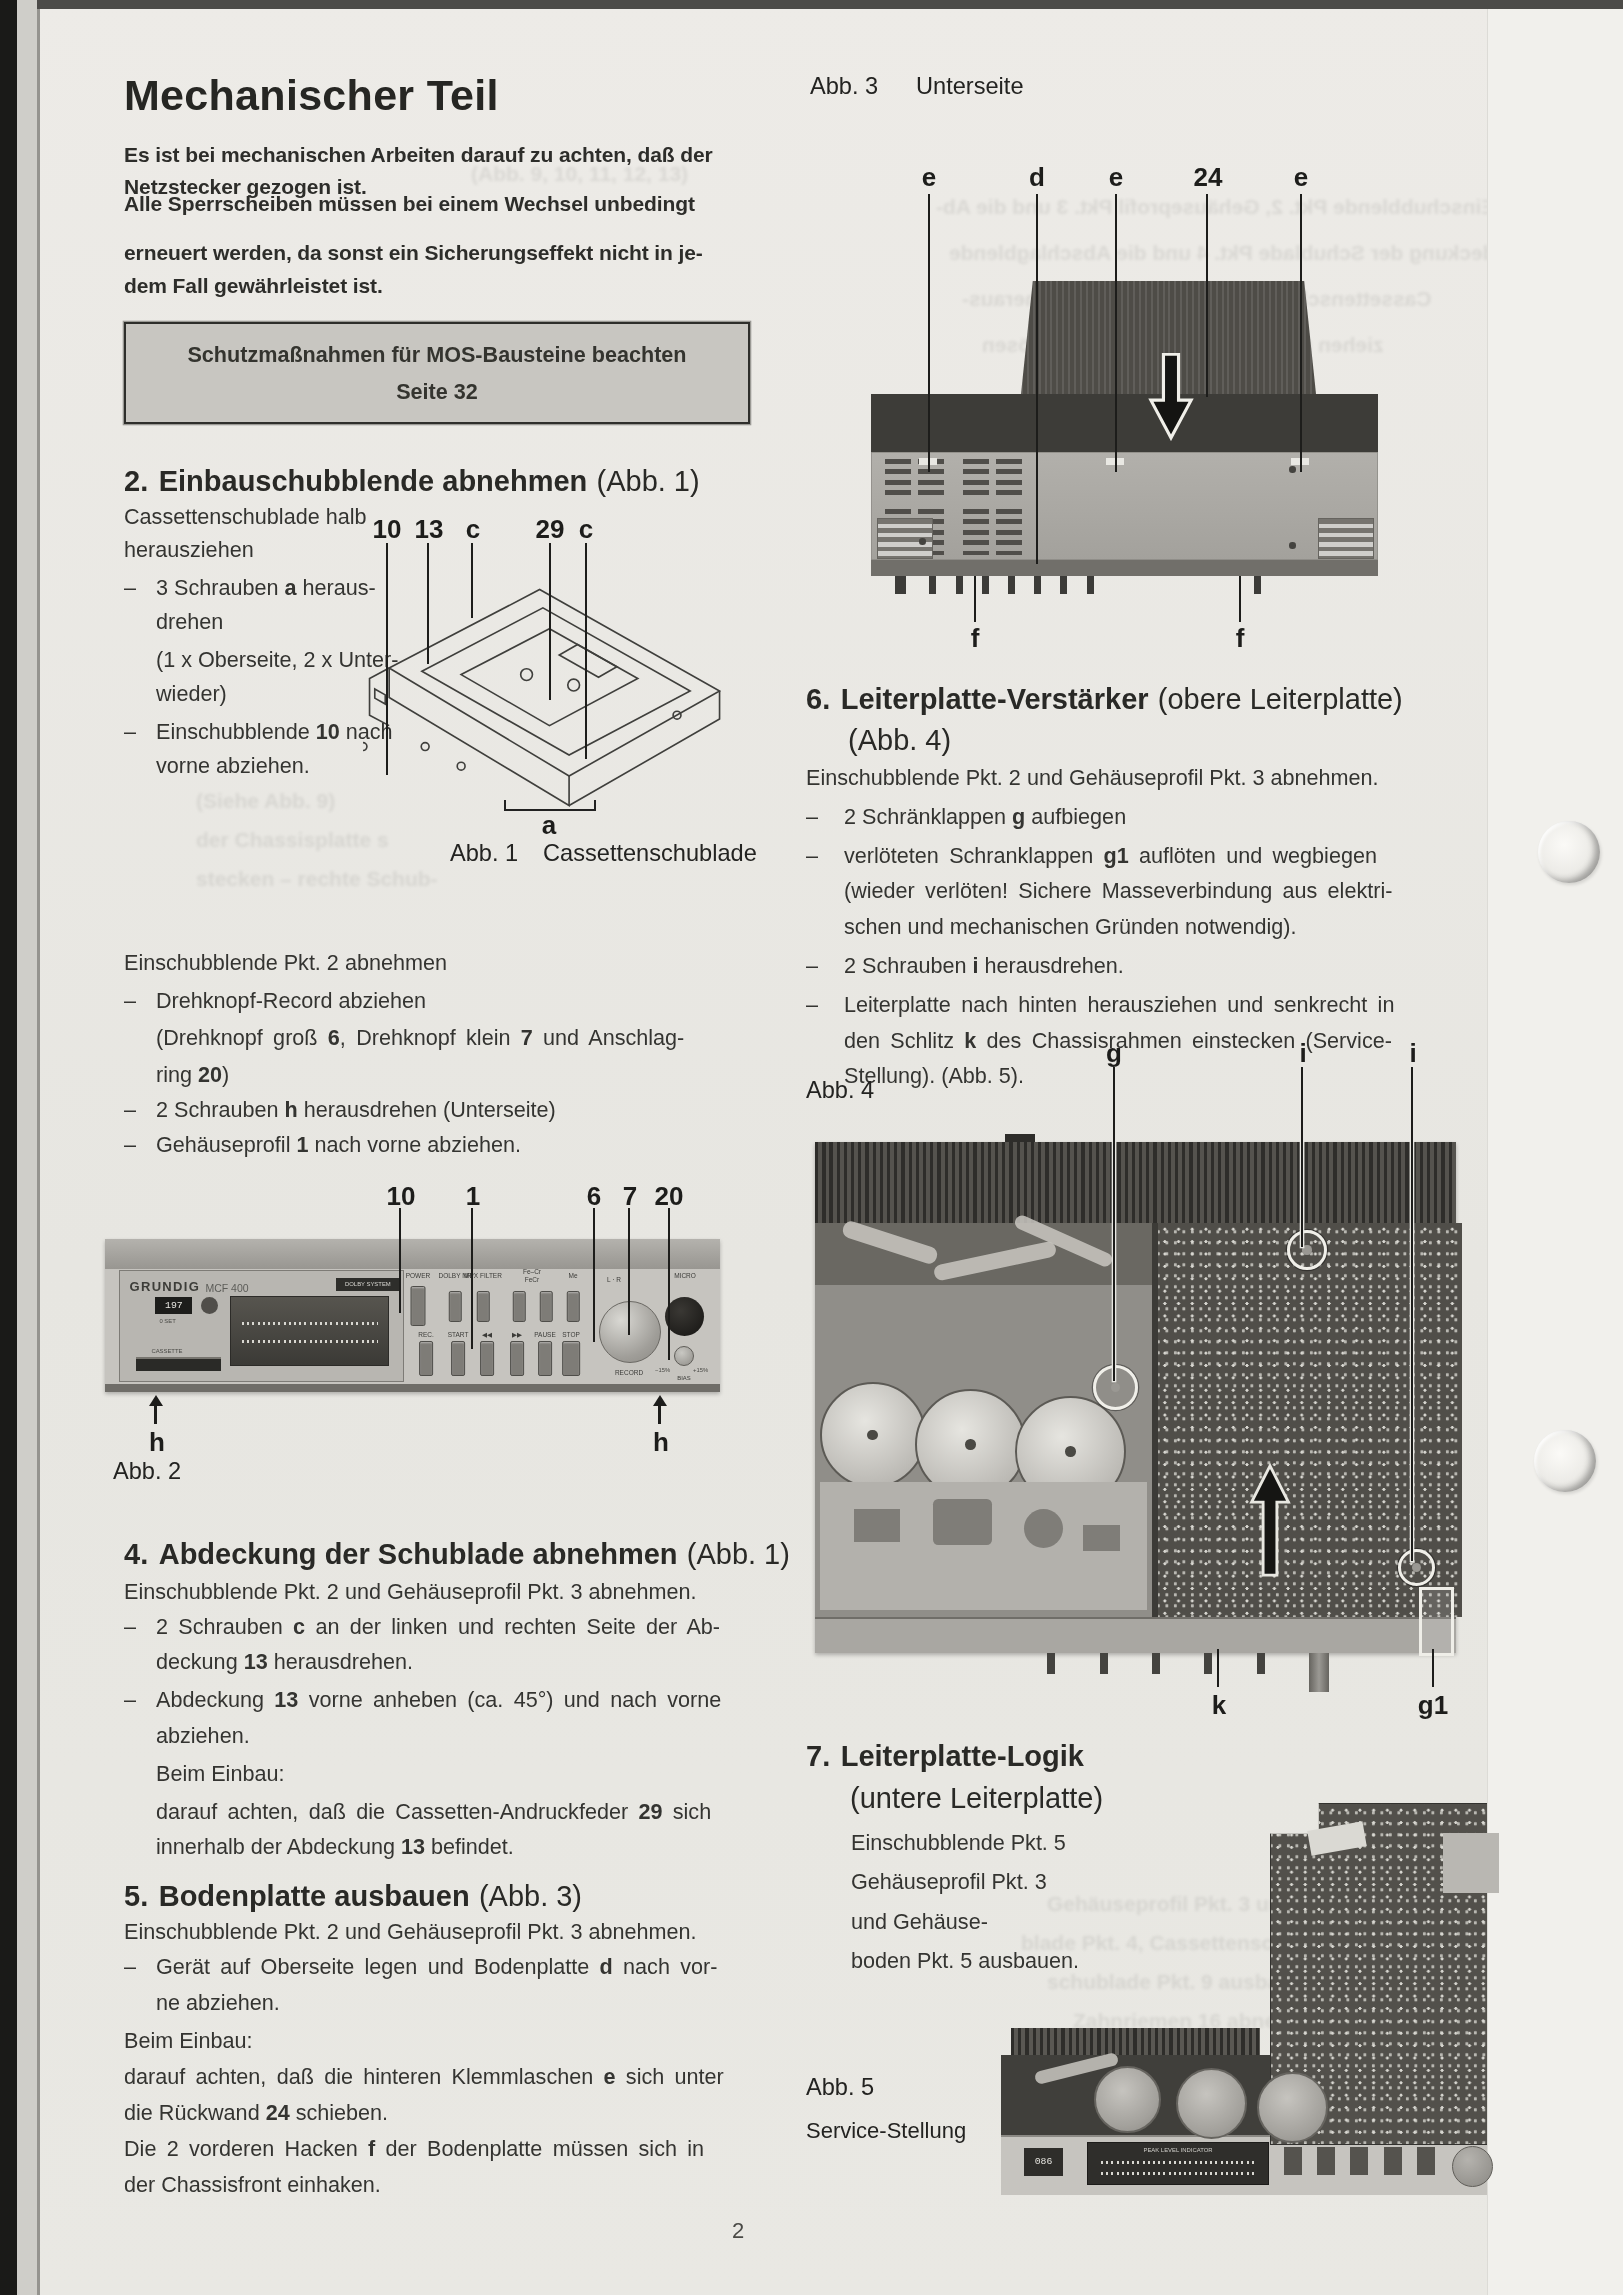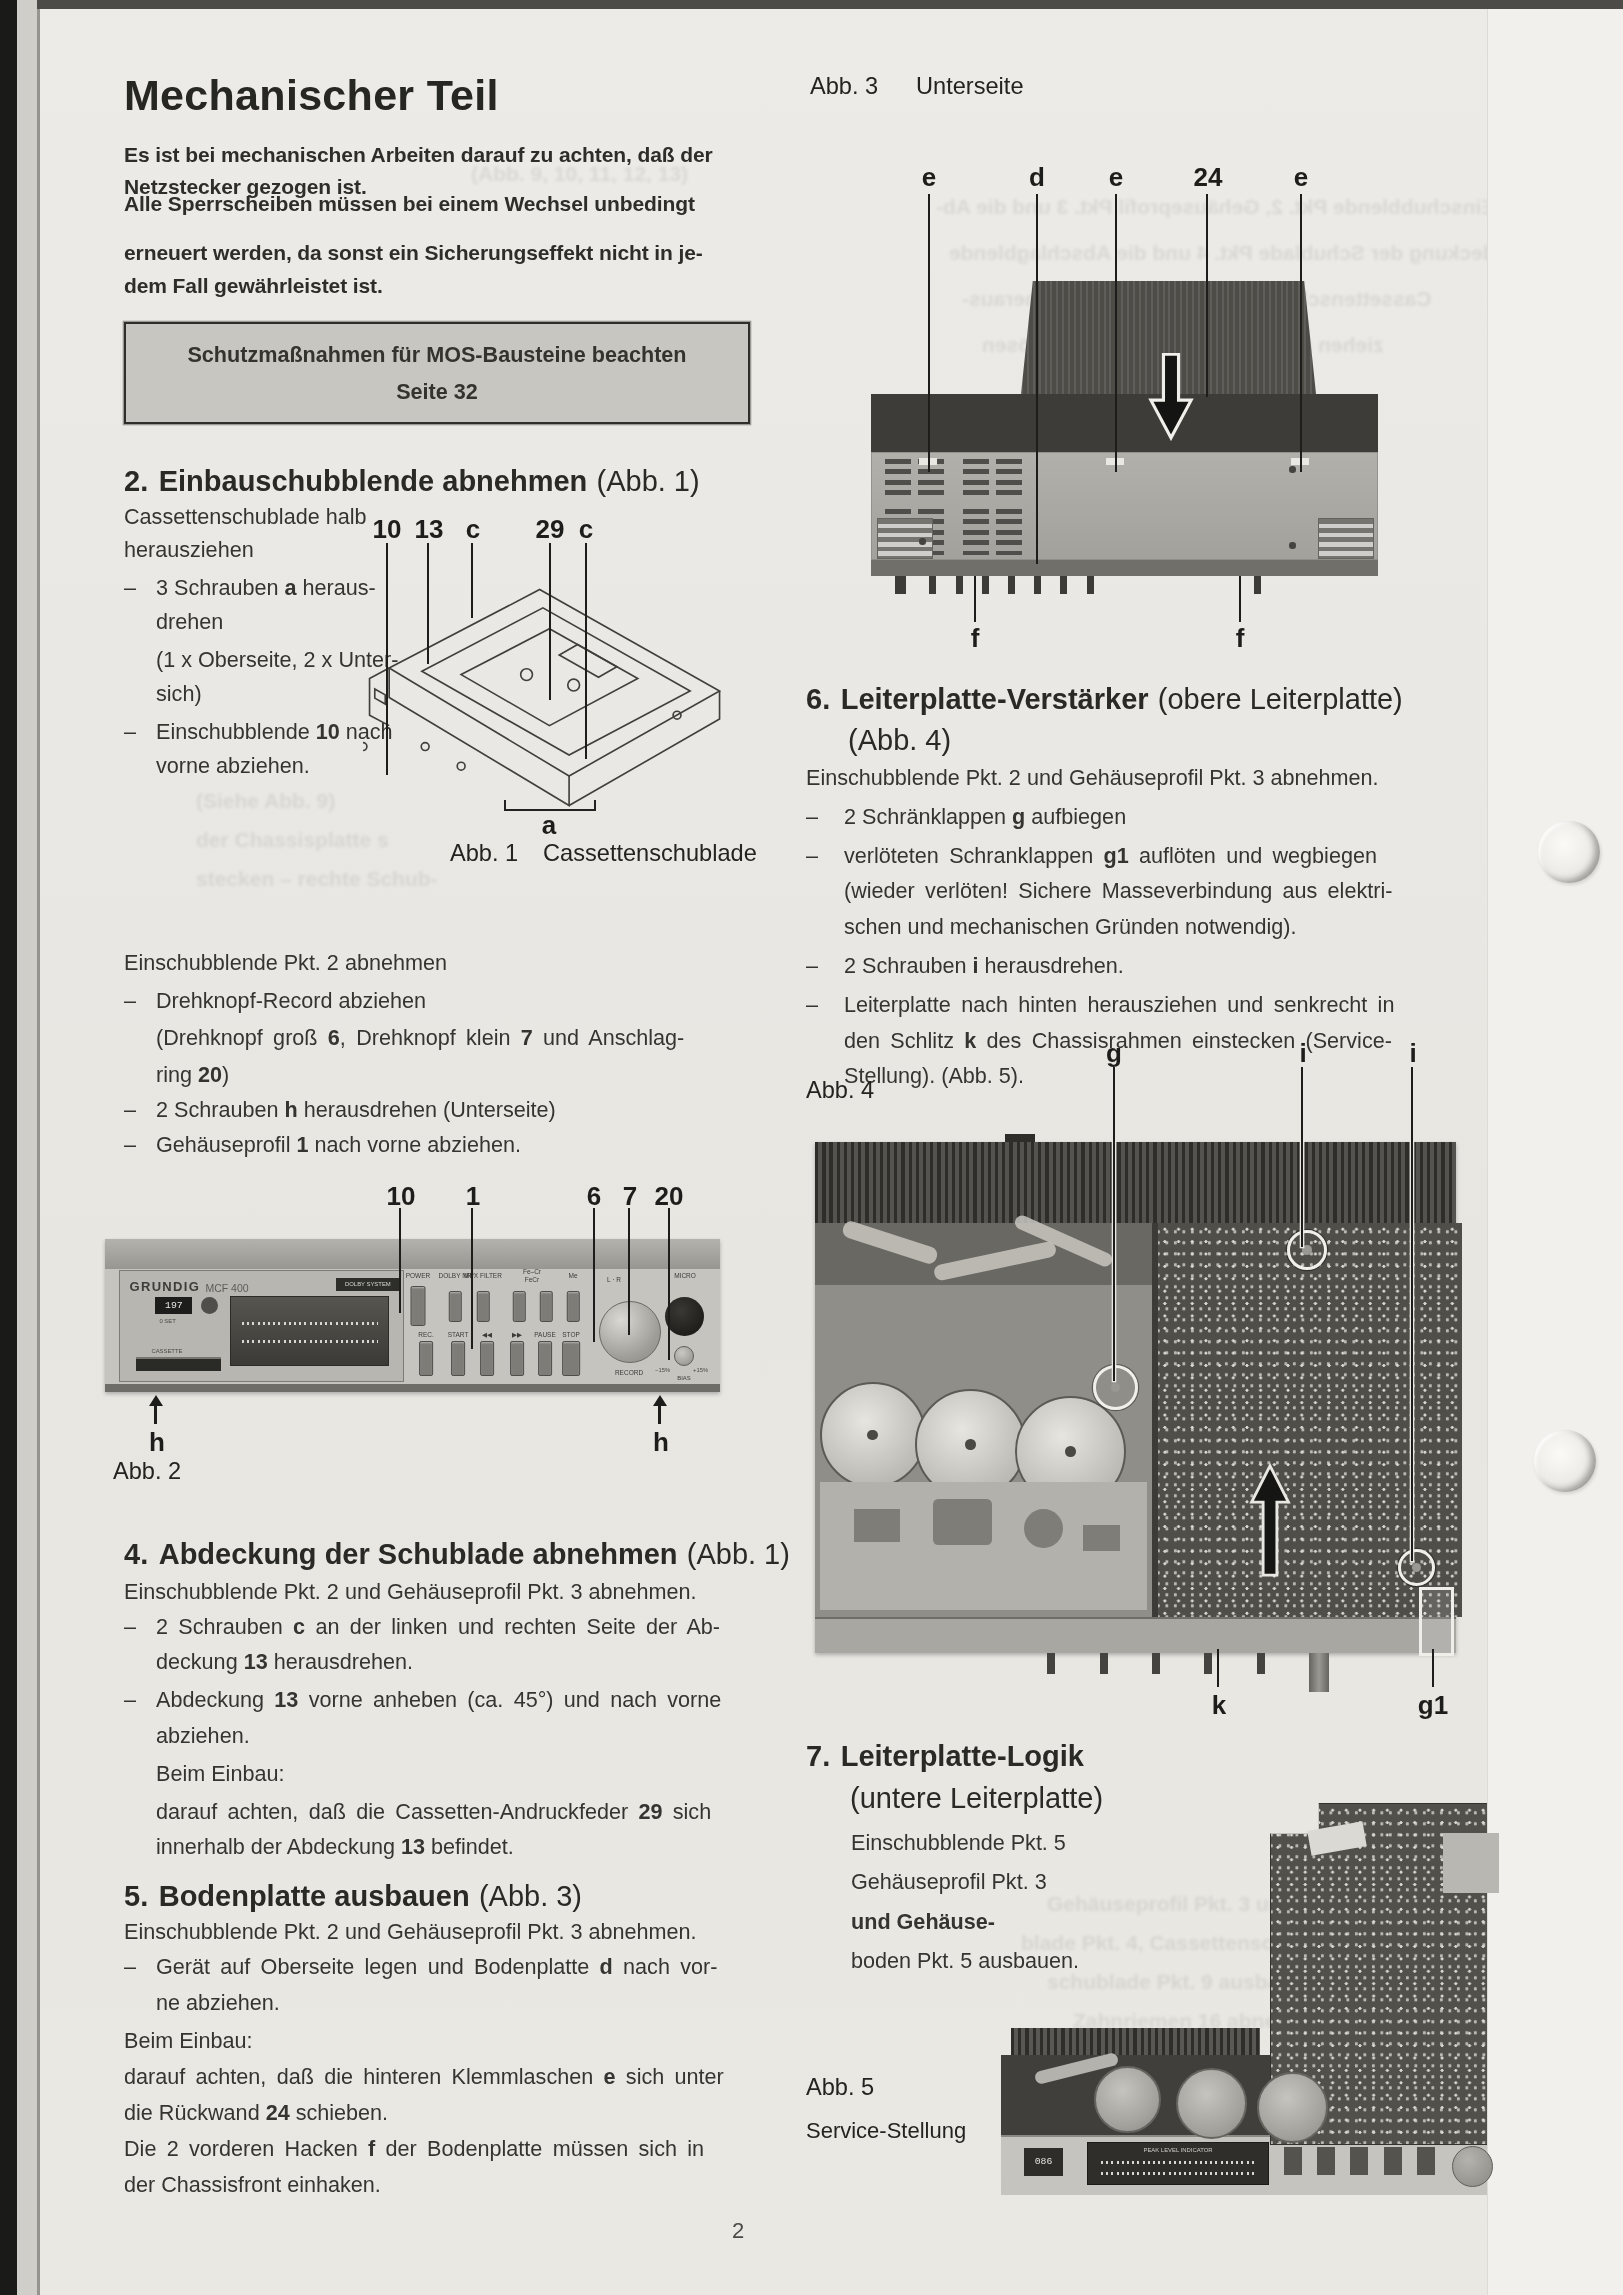--- a/index.html
+++ b/index.html
@@ -105,21 +105,21 @@
     <div style="top:55px;">Seite 32</div>
   </div>
 
   <div class="h" style="left:124px;top:465px;"><span class="num">2.</span><b>Einbauschubblende abnehmen</b><span>(Abb. 1)</span></div>
   <div class="t" style="left:124px;top:504px;">Cassettenschublade halb</div>
   <div class="t" style="left:124px;top:537px;">herausziehen</div>
   <div class="t" style="left:124px;top:575px;">–</div>
   <div class="t" style="left:156px;top:575px;">3 Schrauben <b>a</b> heraus-</div>
   <div class="t" style="left:156px;top:609px;">drehen</div>
   <div class="t" style="left:156px;top:647px;">(1 x Oberseite, 2 x Unter-</div>
-  <div class="t" style="left:156px;top:681px;">sich)</div>
+  <div class="t" style="left:156px;top:681px;">wieder)</div>
   <div class="t" style="left:124px;top:719px;">–</div>
   <div class="t" style="left:156px;top:719px;">Einschubblende <b>10</b> nach</div>
   <div class="t" style="left:156px;top:753px;">vorne abziehen.</div>
 
   <div class="gl" style="left:387px;top:514px;">10</div>
   <div class="gl" style="left:429px;top:514px;">13</div>
   <div class="gl" style="left:473px;top:514px;">c</div>
   <div class="gl" style="left:550px;top:514px;">29</div>
   <div class="gl" style="left:586px;top:514px;">c</div>
   <div class="ln" style="left:386px;top:543px;height:232px;"></div>
@@ -377,21 +377,21 @@
   <div class="abs" style="left:1309px;top:1653px;width:19.6px;height:39px;background:linear-gradient(90deg,#66645f,#9b9994,#66645f);z-index:2;"></div>
   <div class="ln" style="left:1217px;top:1649px;height:38px;"></div>
   <div class="ln" style="left:1432px;top:1649px;height:38px;"></div>
   <div class="gl" style="left:1219px;top:1690px;">k</div>
   <div class="gl" style="left:1433px;top:1690px;">g1</div>
 
   <div class="h" style="left:806px;top:1740px;"><span class="num">7.</span><b>Leiterplatte-Logik</b></div>
   <div class="h" style="left:850px;top:1782px;"><span>(untere Leiterplatte)</span></div>
   <div class="t" style="left:851px;top:1830px;">Einschubblende Pkt. 5</div>
   <div class="t" style="left:851px;top:1869px;">Gehäuseprofil Pkt. 3</div>
-  <div class="t" style="left:851px;top:1909px;font-weight:bold;">und Gehäuse-</div>
+  <div class="t" style="left:851px;top:1909px;">und Gehäuse-</div>
   <div class="t" style="left:851px;top:1948px;">boden Pkt. 5 ausbauen.</div>
   <div class="cap" style="left:806px;top:2074px;">Abb. 5</div>
   <div class="cap" style="left:806px;top:2118px;font-size:22px;">Service-Stellung</div>
 
   <div class="p5fins"></div>
   <div class="p5chassis"></div>
   <div class="capc" style="left:1094px;top:2066px;width:63px;height:63px;"></div>
   <div class="capc" style="left:1176px;top:2068px;width:67px;height:67px;"></div>
   <div class="capc" style="left:1257px;top:2072px;width:67px;height:67px;"></div>
   <div class="wire" style="left:1034px;top:2062px;width:85px;height:13px;transform:rotate(-14deg);z-index:3;"></div>

